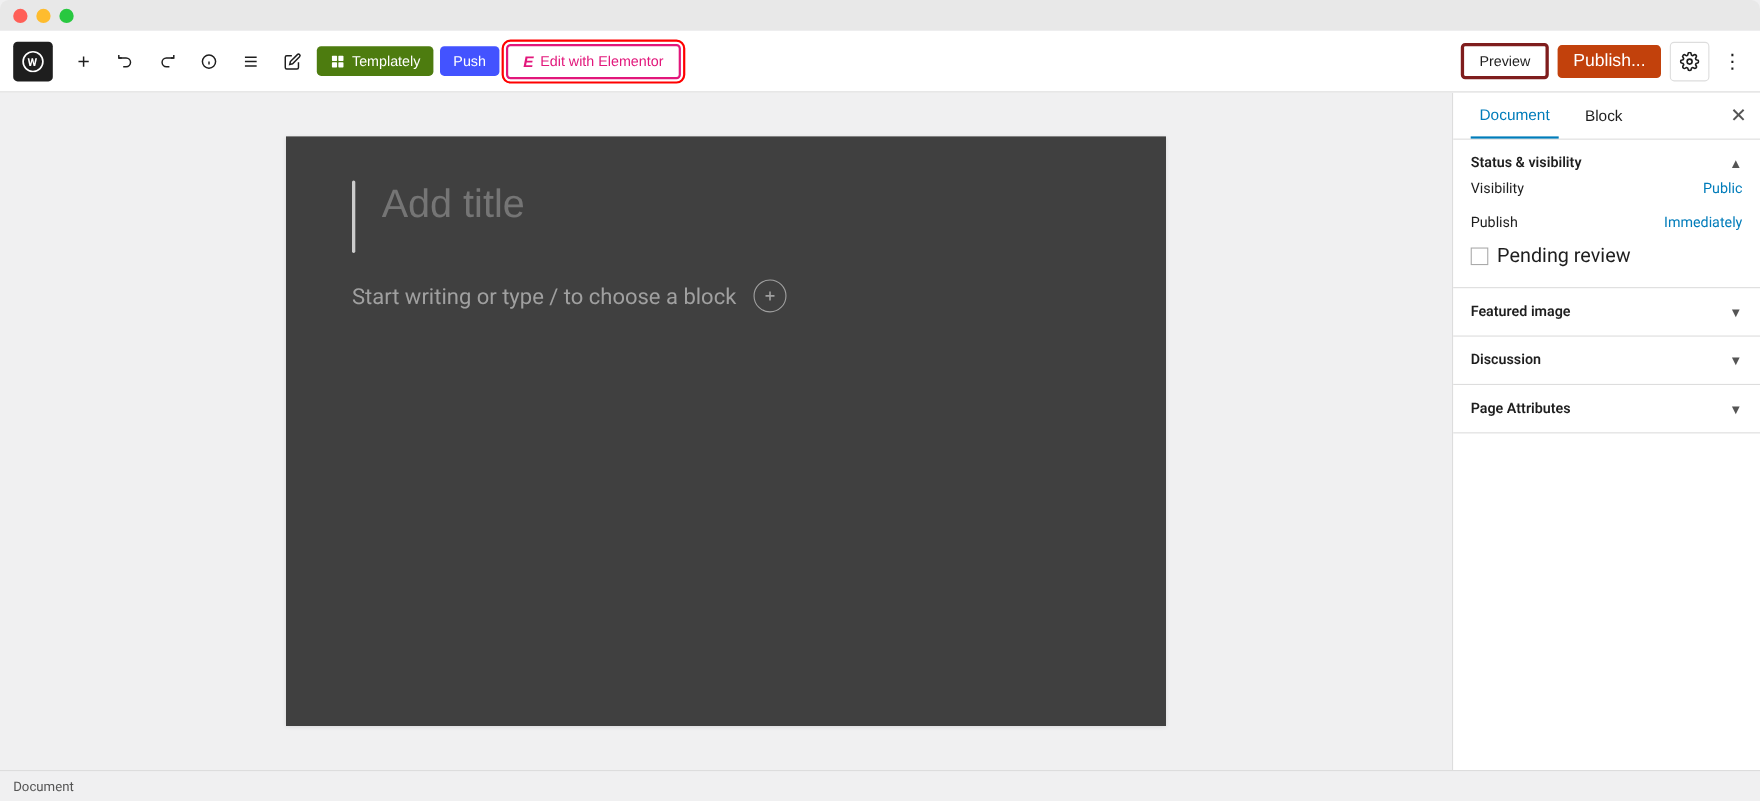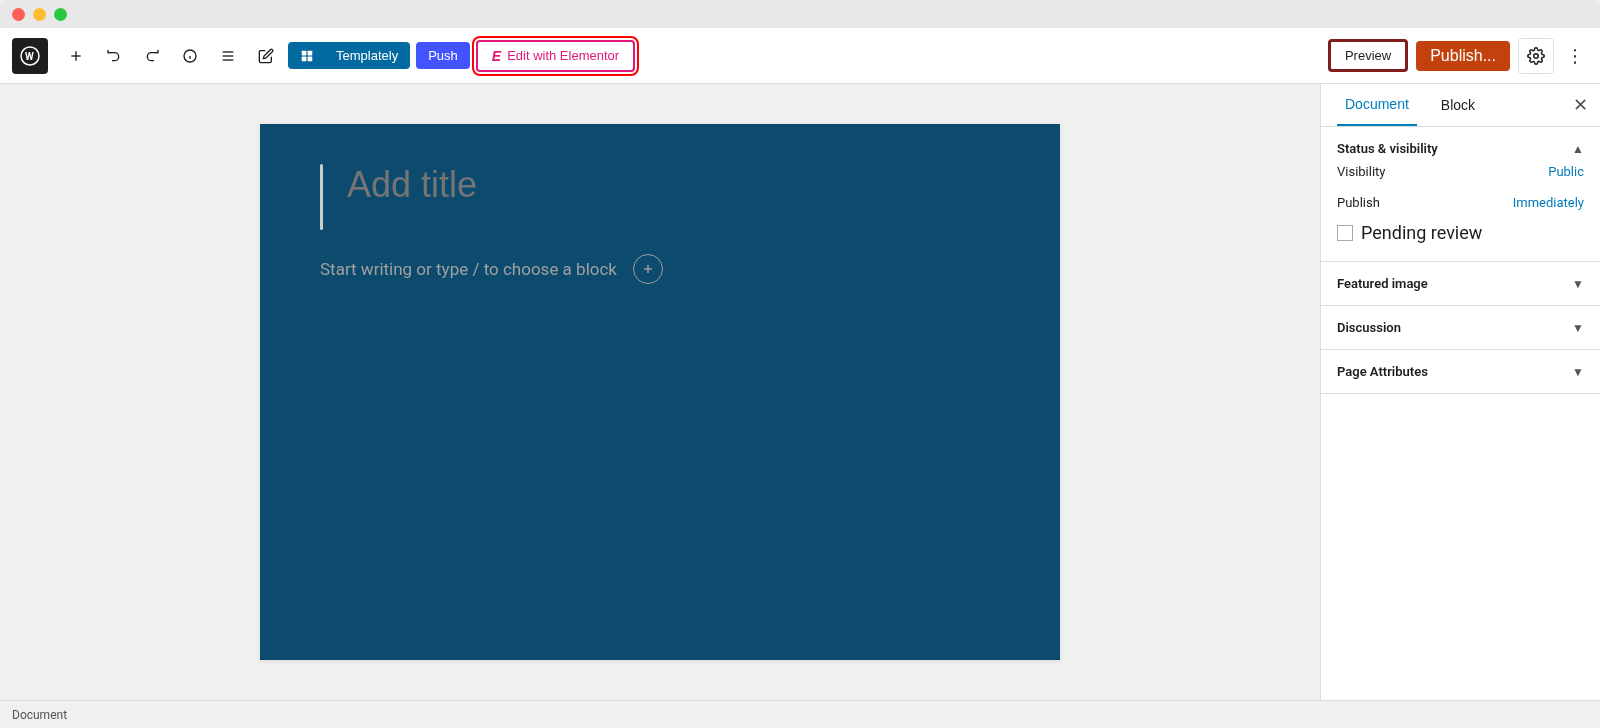--- a/index.html
+++ b/index.html
@@ -47,28 +47,28 @@
     }
 
     .icon-btn {
       width: 32px; height: 32px;
       background: none; border: none; cursor: pointer;
       display: flex; align-items: center; justify-content: center;
       color: #1e1e1e; font-size: 16px; border-radius: 4px;
     }
 
     .btn-templately {
-      background: #0369a1;
+      background: #4d7c0f;
       color: white;
       border: none;
       border-radius: 4px;
       padding: 6px 12px;
       cursor: pointer;
       font-size: 13px;
-      display: flex; align-items: center; gap: 22px;
+      display: flex; align-items: center; gap: 6px;
     }
     .btn-push {
       background: #4353ff;
       color: white;
       border: none;
       border-radius: 4px;
       padding: 6px 12px;
       cursor: pointer;
       font-size: 13px;
     }
@@ -123,21 +123,21 @@
     
     .editor-main {
       flex: 1;
       background: #f0f0f1;
       display: flex;
       justify-content: center;
       padding: 40px 20px;
       overflow-y: auto;
     }
     .editor-canvas {
-      background: #0c4a6e;
+      background: #404040;
       width: 100%;
       max-width: 800px;
       min-height: 500px;
       box-shadow: 0 1px 4px rgba(0,0,0,0.1);
       padding: 40px 60px;
     }
     .title-input {
       font-size: 36px;
       font-weight: 400;
       color: #a0a0a0;
@@ -147,21 +147,21 @@
       background: none;
       margin-bottom: 24px;
       border-left: 3px solid #ccc;
       padding-left: 12px;
     }
     .content-placeholder {
       display: flex;
       align-items: center;
       gap: 16px;
       color: #a0a0a0;
-      font-size: 17px;
+      font-size: 20px;
       margin-top: 20px;
     }
     .add-block-btn {
       width: 30px; height: 30px;
       border: 1.5px solid #a0a0a0;
       border-radius: 50%;
       background: none;
       cursor: pointer;
       display: flex; align-items: center; justify-content: center;
       color: #a0a0a0;

